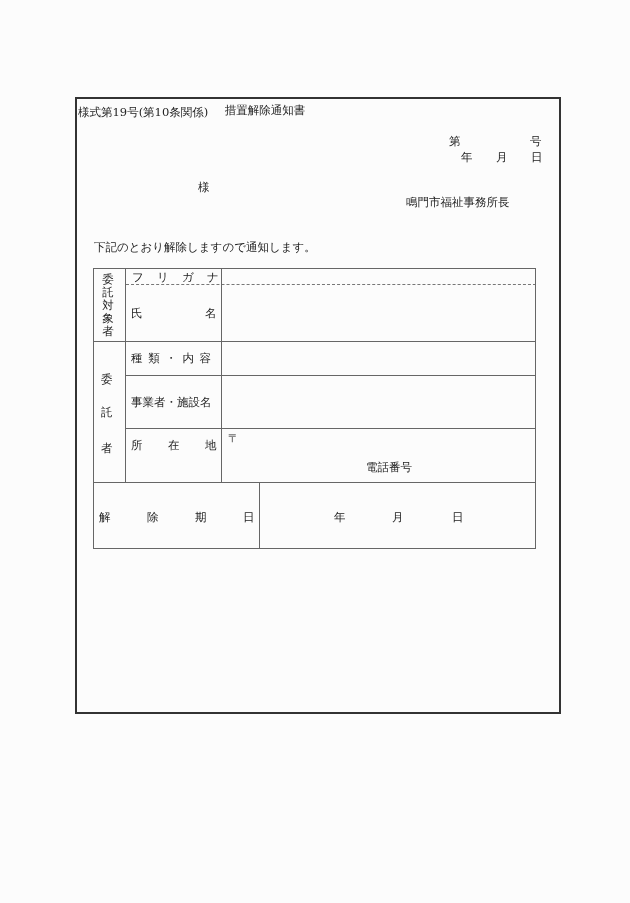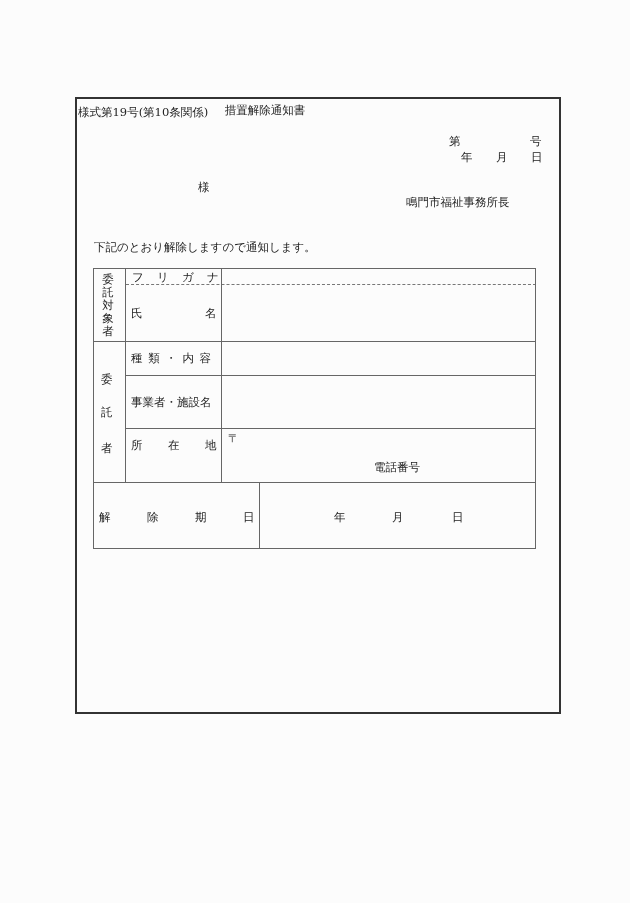--- a/index.html
+++ b/index.html
@@ -81,21 +81,21 @@
 <div class="cell" style="left:223px;top:343px;width:310px;height:31px;"></div>
 
 <div class="cell" style="left:131px;top:395px;text-align:center;">事業者・施設名</div>
 <div class="cell" style="left:223px;top:377px;width:310px;height:50px;"></div>
 
 <div class="cell" style="left:131px;top:438px;">所</div>
 <div class="cell" style="left:168px;top:438px;">在</div>
 <div class="cell" style="left:205px;top:438px;">地</div>
 <div class="cell" style="left:228px;top:431px;font-family:'DejaVu Sans',sans-serif;font-size:11px;">〒</div>
 <div class="cell" style="left:240px;top:431px;width:290px;height:26px;"></div>
-<div class="cell" style="left:366px;top:460px;margin-left:8px;">電話番号</div>
+<div class="cell" style="left:366px;top:460px;">電話番号</div>
 
 <div class="cell" style="left:99px;top:510px;">解</div>
 <div class="cell" style="left:147px;top:510px;">除</div>
 <div class="cell" style="left:195px;top:510px;">期</div>
 <div class="cell" style="left:243px;top:510px;">日</div>
 <div class="cell" style="left:334px;top:510px;">年</div>
 <div class="cell" style="left:392px;top:510px;">月</div>
 <div class="cell" style="left:452px;top:510px;">日</div>
 
 </body></html>

